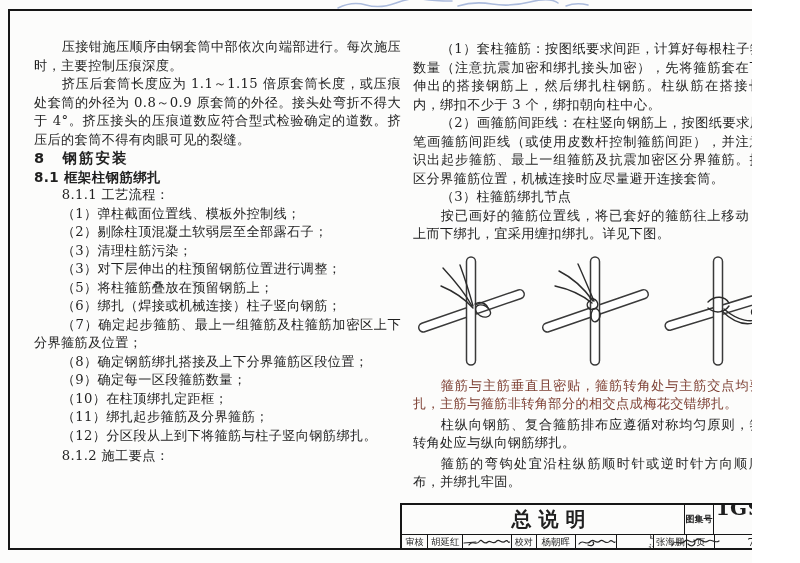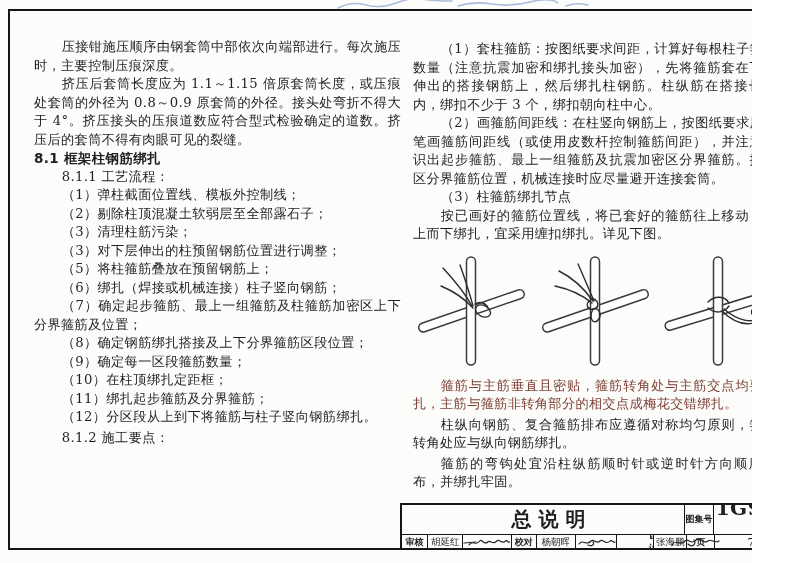--- a/index.html
+++ b/index.html
@@ -34,21 +34,21 @@
     position:absolute;left:400px;top:503px;width:385px;height:43px;
     border:2px solid #161616;display:flex;flex-direction:column;background:#fcfcfb;
   }
   .trow1{height:29px;display:flex;}
   .trow2{height:14px;display:flex;border-top:1.5px solid #161616;position:relative;}
   .tcell{box-sizing:border-box;display:flex;align-items:center;justify-content:center;overflow:hidden;}
   .bl{border-left:1.2px solid #161616;}
   .t-title{width:282px;font-family:"DejaVu Sans","Liberation Sans",sans-serif;font-weight:bold;font-size:20px;letter-spacing:7px;padding-left:18px;}
   .t-atlas-label{width:29px;font-family:"DejaVu Sans","Liberation Sans",sans-serif;font-weight:bold;font-size:9px;letter-spacing:0;}
   .t-atlas-no{width:74px;font-weight:bold;font-size:20px;letter-spacing:.5px;}
-  .s-label{font-family:"DejaVu Sans","Liberation Sans",sans-serif;font-weight:bold;font-size:9px;}
+  .s-label{font-family:"DejaVu Sans","Liberation Sans",sans-serif;font-weight:normal;font-size:9px;}
   .s-name{font-size:9.5px;letter-spacing:0;}
   .c-shen{width:26px;}.c-shen-n{width:36px;}.c-sig1{width:50px;}
   .c-jiao{width:26px;}.c-jiao-n{width:40px;}.c-sig2{width:43px;}
   .c-she{width:26px;padding-left:36px;}.c-she-n{width:34px;}
   .c-page{width:29px;}.c-page-n{width:75px;font-size:11.5px;}
   .sig{stroke:#262626;stroke-width:1.2;fill:none;stroke-linecap:round;}
   .sig3-overlay{position:absolute;left:268px;top:0px;width:52px;height:14px;pointer-events:none;}
   .blue-mark{position:absolute;left:330px;top:0px;width:270px;height:11px;}
 </style>
 </head>
@@ -63,20 +63,21 @@
       <path d="M236 6 q10 -4 22 -1"></path>
     </g>
   </svg>
 
   <div class="frame"></div>
   <div class="edge-streak"></div>
 
   <div class="col col-left">
     <p class="indent">压接钳施压顺序由钢套筒中部依次向端部进行。每次施压时，主要控制压痕深度。</p>
     <p class="indent">挤压后套筒长度应为 1.1～1.15 倍原套筒长度，或压痕处套筒的外径为 0.8～0.9 原套筒的外径。接头处弯折不得大于 4°。挤压接头的压痕道数应符合型式检验确定的道数。挤压后的套筒不得有肉眼可见的裂缝。</p>
+    <p class="h8">8　钢筋安装</p>
     <p class="h81">8.1 框架柱钢筋绑扎</p>
     <p class="indent">8.1.1 工艺流程：</p>
     <p class="indent">（1）弹柱截面位置线、模板外控制线；</p>
     <p class="indent">（2）剔除柱顶混凝土软弱层至全部露石子；</p>
     <p class="indent">（3）清理柱筋污染；</p>
     <p class="indent">（3）对下层伸出的柱预留钢筋位置进行调整；</p>
     <p class="indent">（5）将柱箍筋叠放在预留钢筋上；</p>
     <p class="indent">（6）绑扎（焊接或机械连接）柱子竖向钢筋；</p>
     <p class="indent">（7）确定起步箍筋、最上一组箍筋及柱箍筋加密区上下分界箍筋及位置；</p>
     <p class="indent">（8）确定钢筋绑扎搭接及上下分界箍筋区段位置；</p>

